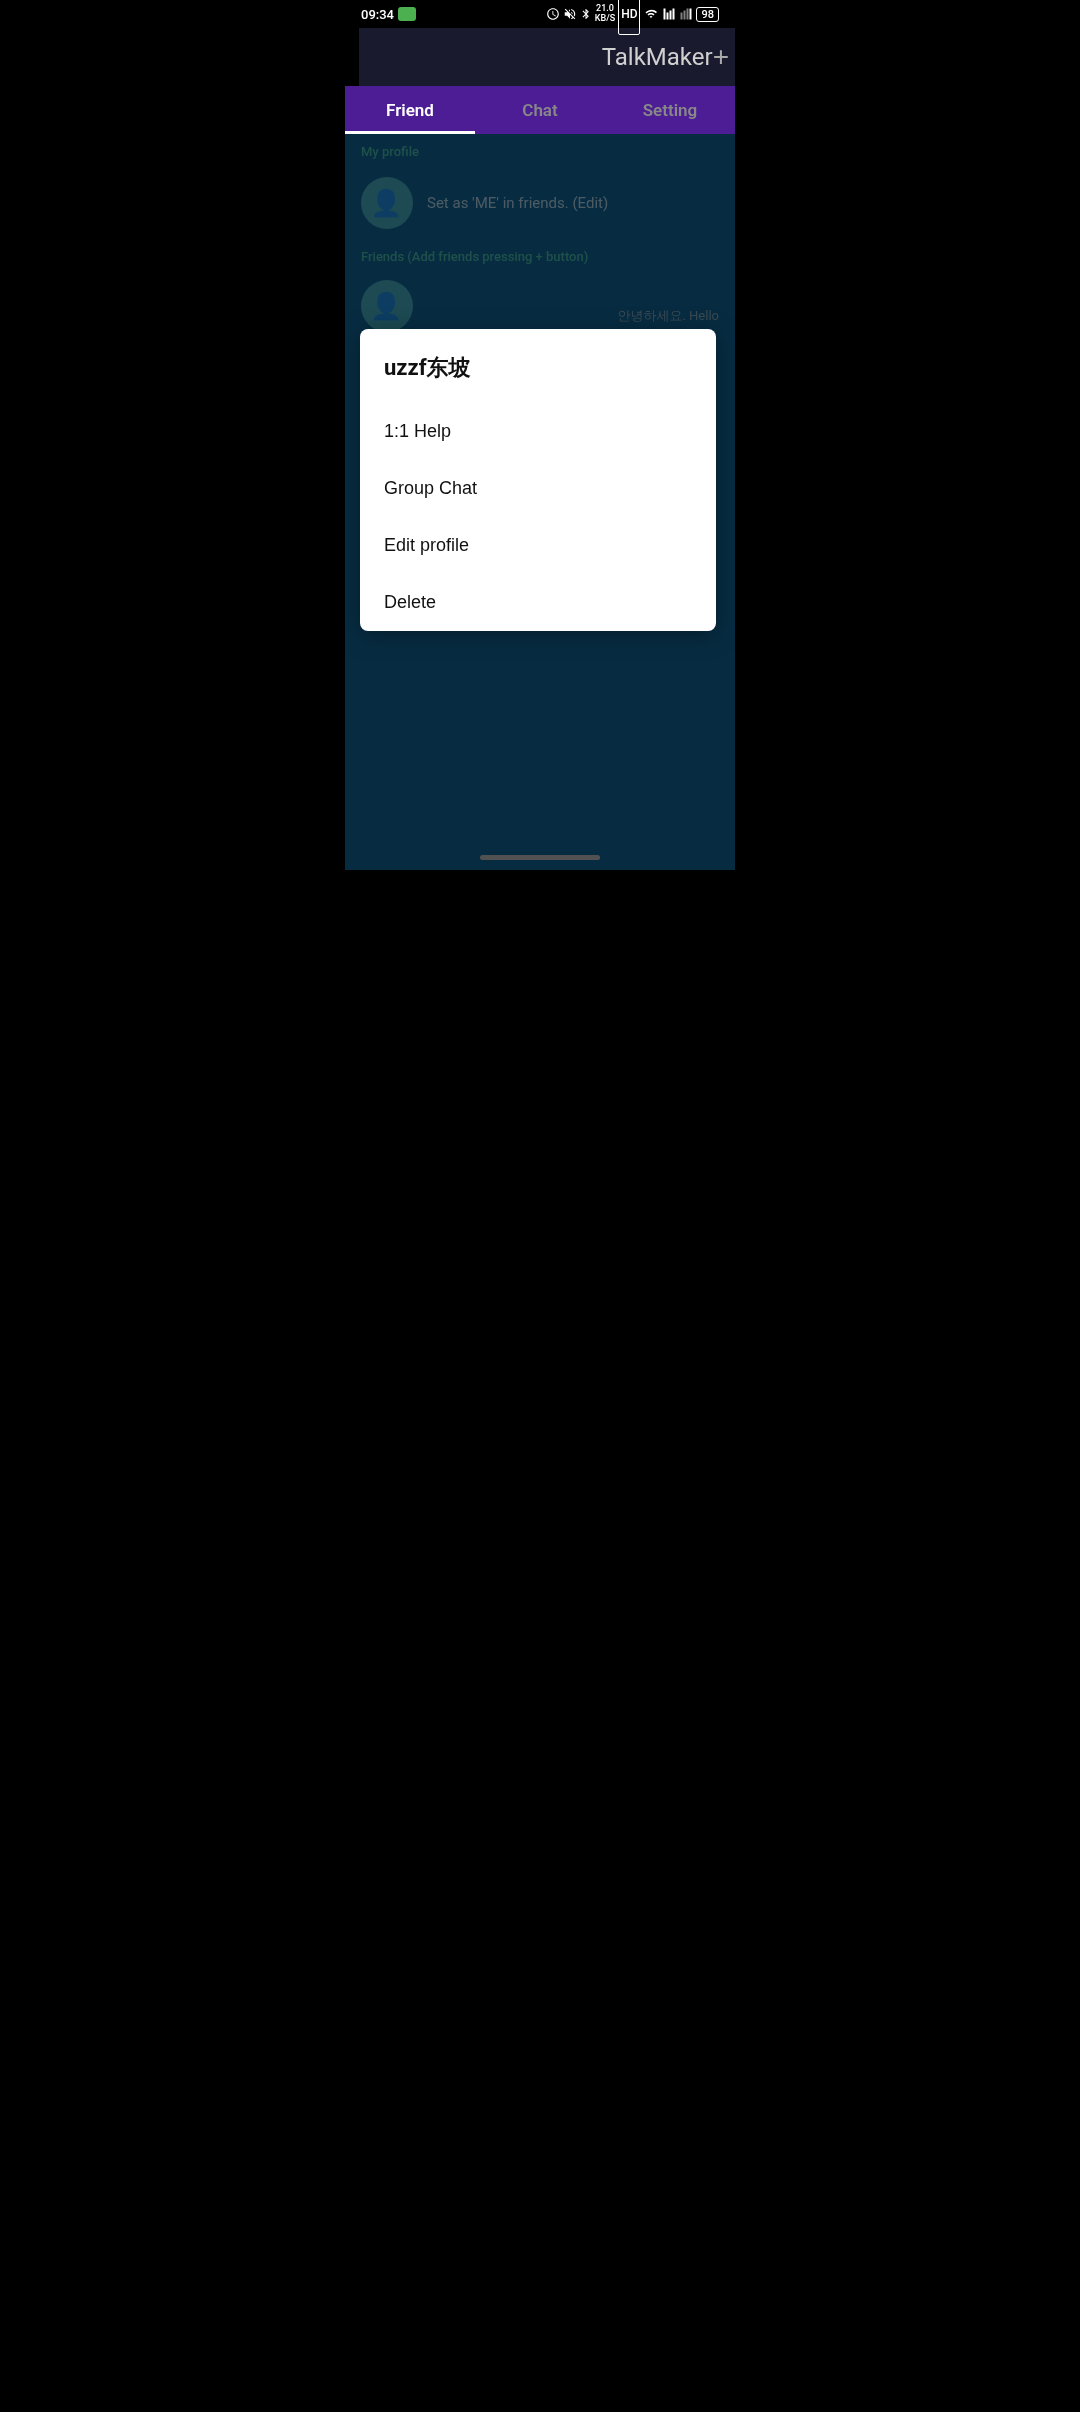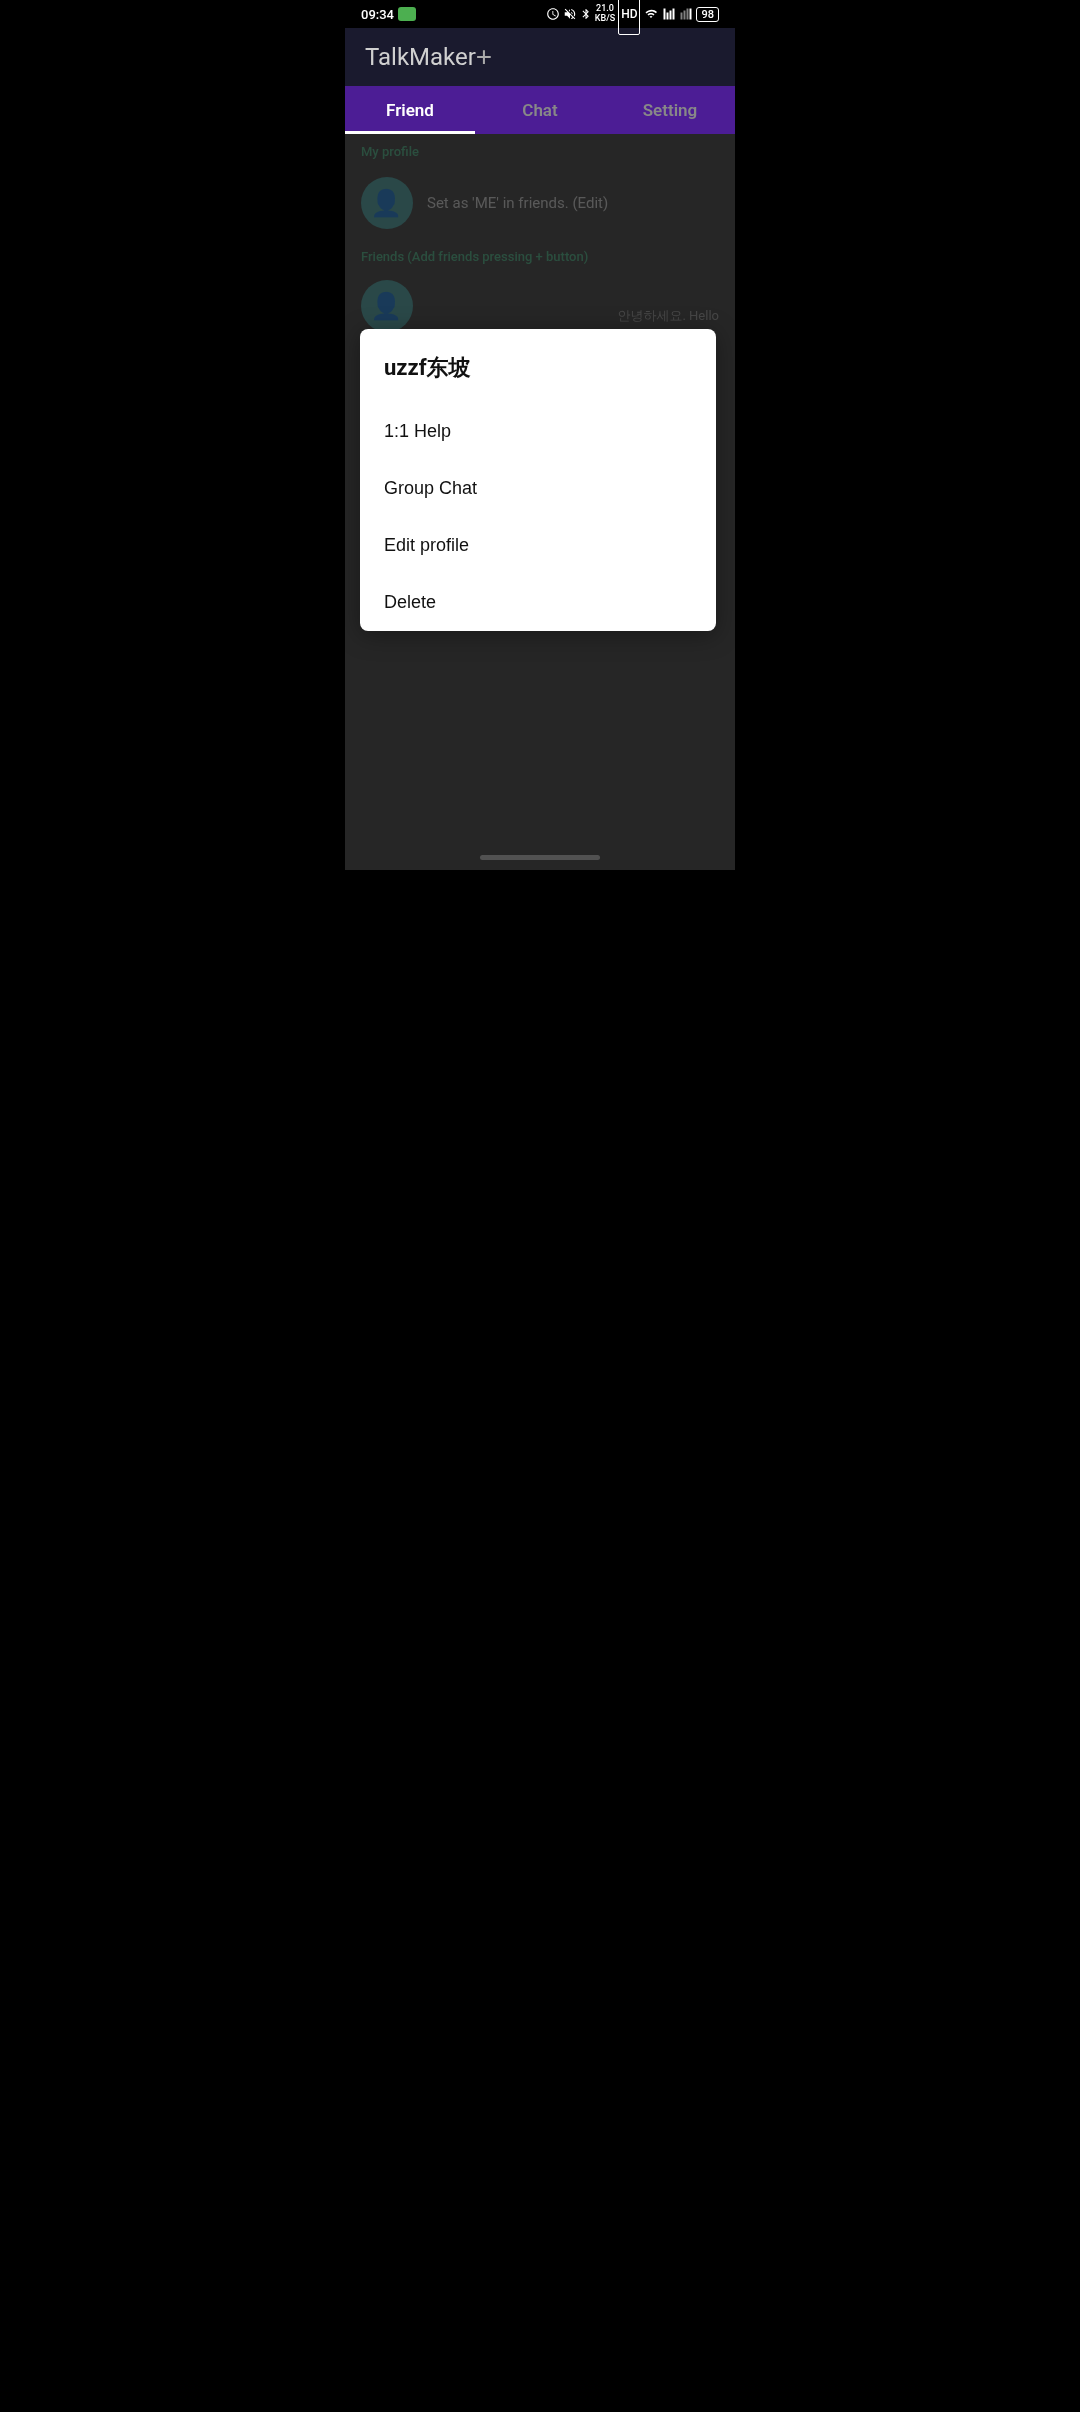--- a/index.html
+++ b/index.html
@@ -56,23 +56,24 @@
       display: inline-block;
     }
 
     
     .app-bar {
       width: 100%;
       height: 58px;
       background: #1a1a2e;
       display: flex;
       align-items: center;
-      justify-content: flex-start;
+      justify-content: flex-end;
       padding: 16px 20px;
       color: #fff;
+      margin-left: 14px;
     }
 
     .app-title {
       font-size: 24px;
       font-weight: 400;
       color: #d0d0d0;
     }
 
     .add-btn {
       font-size: 28px;
@@ -251,21 +252,21 @@
       width: 390px;
       height: 870px;
       position: relative;
       display: flex;
       flex-direction: column;
       overflow: hidden;
     }
 
     .content-area {
       flex: 1;
-      background: #404040;
+      background: #0c4a6e;
       position: relative;
     }
 
     .second-friend-row {
       opacity: 0.7;
     }
   </style>
 </head>
 <body>
 

